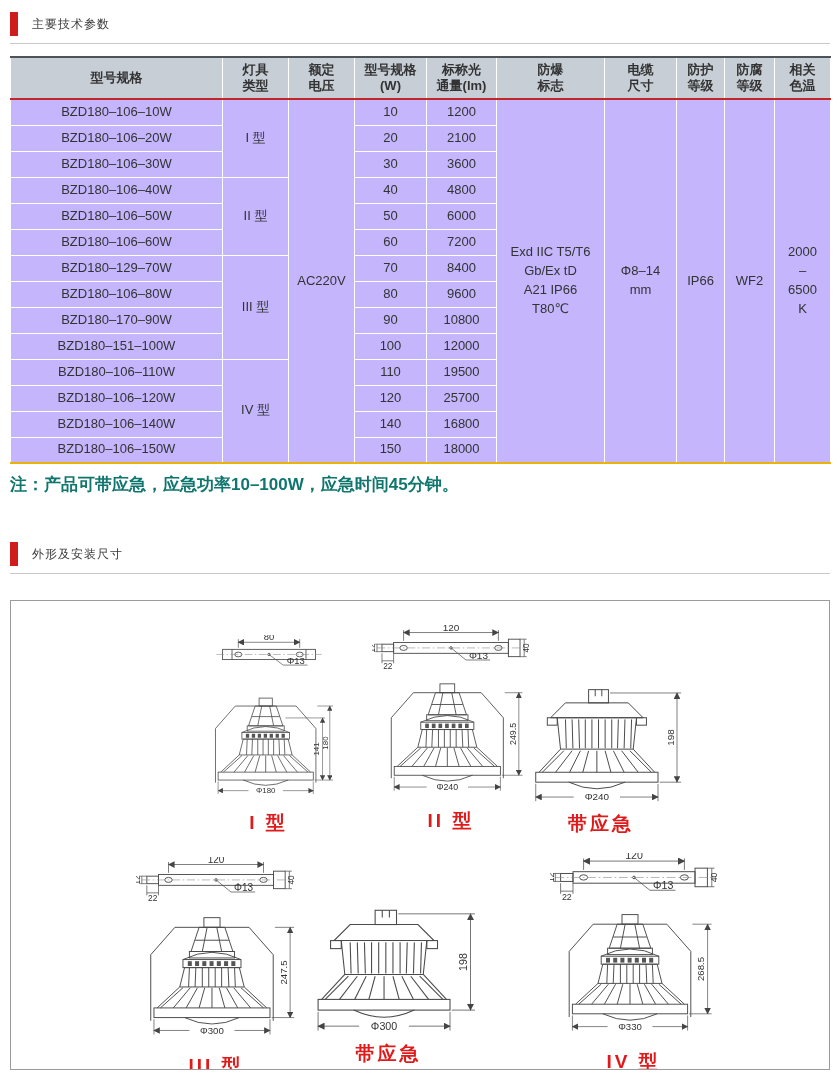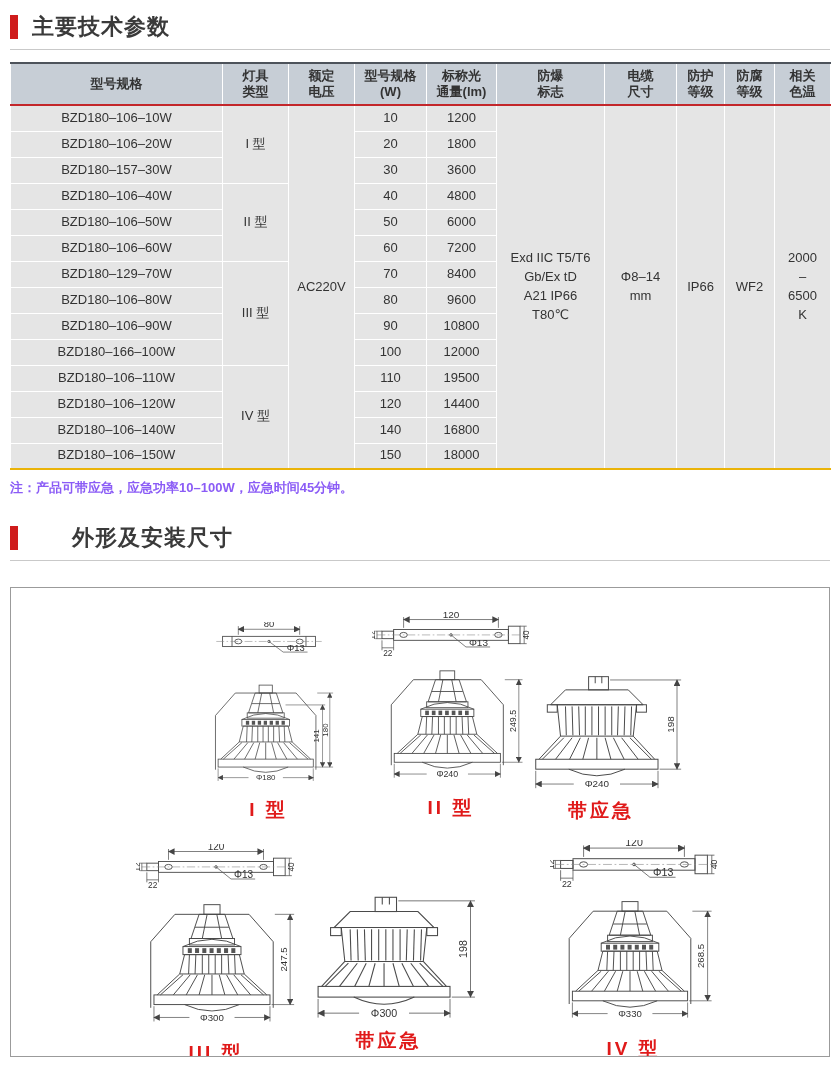--- a/index.html
+++ b/index.html
@@ -3,36 +3,36 @@
 <meta charset="utf-8">
 <style>
   * { box-sizing: border-box; }
   html,body { margin:0; padding:0; background:#fff; }
   body { width:840px; height:1092px; font-family:"Liberation Sans","DejaVu Sans",sans-serif; color:#333; }
 
   
   .section-title { display:flex; align-items:center; margin:12px 10px 0 10px;
                    border-bottom:1px solid #c9c9c9; padding-bottom:7px; }
   .red-bar { width:8px; height:24px; background:#cf1c1c; margin-right:14px; flex:0 0 auto; }
-  .title-text { font-size:22px; font-weight:bold; color:#3a3a3a; letter-spacing:1px; }
+  .title-text { font-size:12px; font-weight:normal; color:#3a3a3a; letter-spacing:1px; }
 
   
   table.spec { margin:12px 10px 0 10px; width:820px; border-collapse:collapse;
                border-top:2px solid #4d535b; border-bottom:2px solid #eab308;
                font-size:13px; table-layout:fixed; }
   table.spec th { background:#c7ced6; font-weight:bold; color:#333; height:42px;
                   white-space:pre-line; line-height:1.25; border:1px solid #fff;
                   border-bottom:2px solid #c3262a; text-align:center; vertical-align:middle; }
-  table.spec td { background:#e5e5e5; border:1px solid #fff; height:26px;
+  table.spec td { background:#c4b5fd; border:1px solid #fff; height:26px;
                   text-align:center; vertical-align:middle; white-space:pre-line; line-height:1.45; }
   tr.grp td { border-top:1px solid #a7adb6; }
 
-  .note { margin:9px 10px 0 10px; color:#8b5cf6; font-size:13px; font-weight:bold; }
-
-  .sec2 { margin-top:26px;gap:40px; }
+  .note { margin:9px 10px 0 10px; color:#0f766e; font-size:17px; font-weight:bold; }
+
+  .sec2 { margin-top:46px; }
 
   
   .draw-box { position:relative; margin:26px 10px 0 10px; width:820px; height:470px;
               border:1px solid #9b9b9b; background:#fff; overflow:hidden; }
   .draw { position:absolute; display:flex; flex-direction:column; align-items:center; }
   .draw svg { display:block; }
   .draw-label { color:#e01a1a; font-size:19px; font-weight:bold; letter-spacing:3px; margin-top:4px; }
   .dimtext { fill:#333; font-size:12px; stroke:none; }
   .dimtext-s { fill:#333; font-size:10px; stroke:none; }
 </style>
@@ -248,24 +248,24 @@
       <td rowspan="14">IP66</td>
       <td rowspan="14">WF2</td>
       <td rowspan="14">2000
 –
 6500
 K</td>
     </tr>
     <tr>
       <td>BZD180–106–20W</td>
       <td>20</td>
-      <td>1800</td>
-    </tr>
-    <tr>
-      <td>BZD180–157–30W</td>
+      <td>2100</td>
+    </tr>
+    <tr>
+      <td>BZD180–106–30W</td>
       <td>30</td>
       <td>3600</td>
     </tr>
     <tr class="grp">
       <td>BZD180–106–40W</td>
       <td rowspan="3">II 型</td>
       <td>40</td>
       <td>4800</td>
     </tr>
     <tr>
@@ -283,39 +283,39 @@
       <td rowspan="4">III 型</td>
       <td>70</td>
       <td>8400</td>
     </tr>
     <tr>
       <td>BZD180–106–80W</td>
       <td>80</td>
       <td>9600</td>
     </tr>
     <tr>
-      <td>BZD180–106–90W</td>
+      <td>BZD180–170–90W</td>
       <td>90</td>
       <td>10800</td>
     </tr>
     <tr>
-      <td>BZD180–166–100W</td>
+      <td>BZD180–151–100W</td>
       <td>100</td>
       <td>12000</td>
     </tr>
     <tr class="grp">
       <td>BZD180–106–110W</td>
       <td rowspan="4">IV 型</td>
       <td>110</td>
       <td>19500</td>
     </tr>
     <tr>
       <td>BZD180–106–120W</td>
       <td>120</td>
-      <td>14400</td>
+      <td>25700</td>
     </tr>
     <tr>
       <td>BZD180–106–140W</td>
       <td>140</td>
       <td>16800</td>
     </tr>
     <tr>
       <td>BZD180–106–150W</td>
       <td>150</td>
       <td>18000</td>

